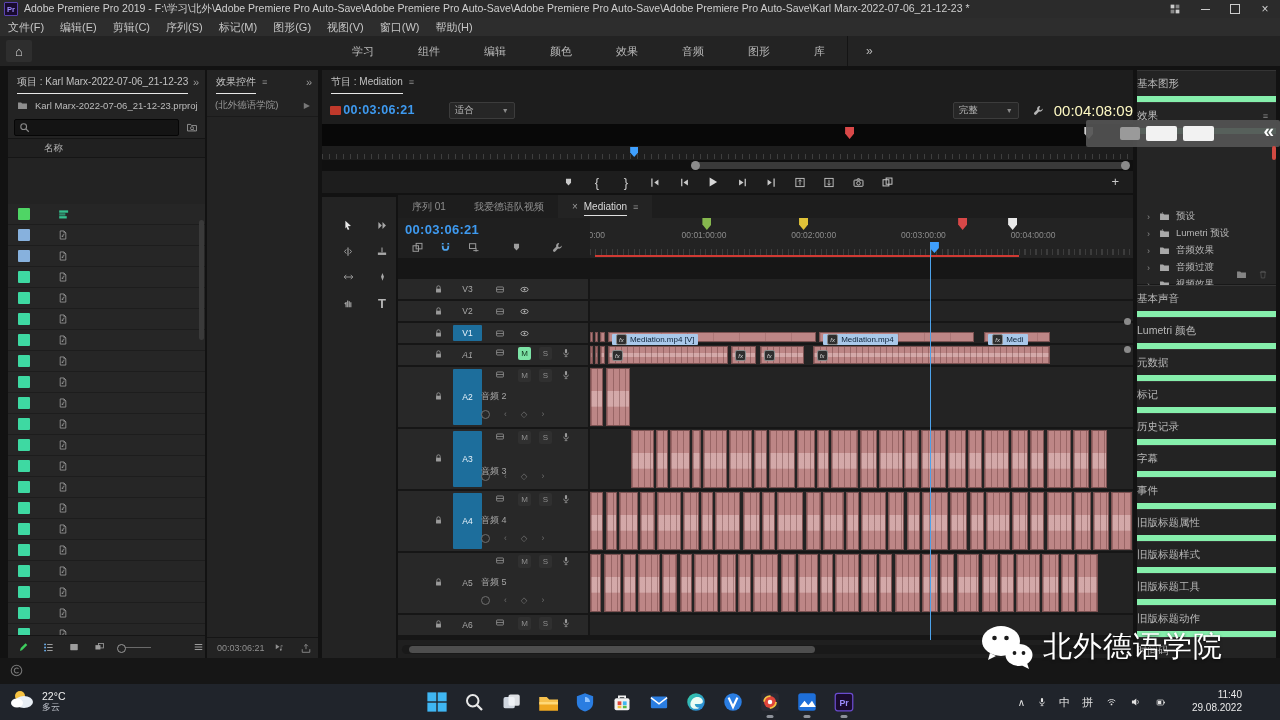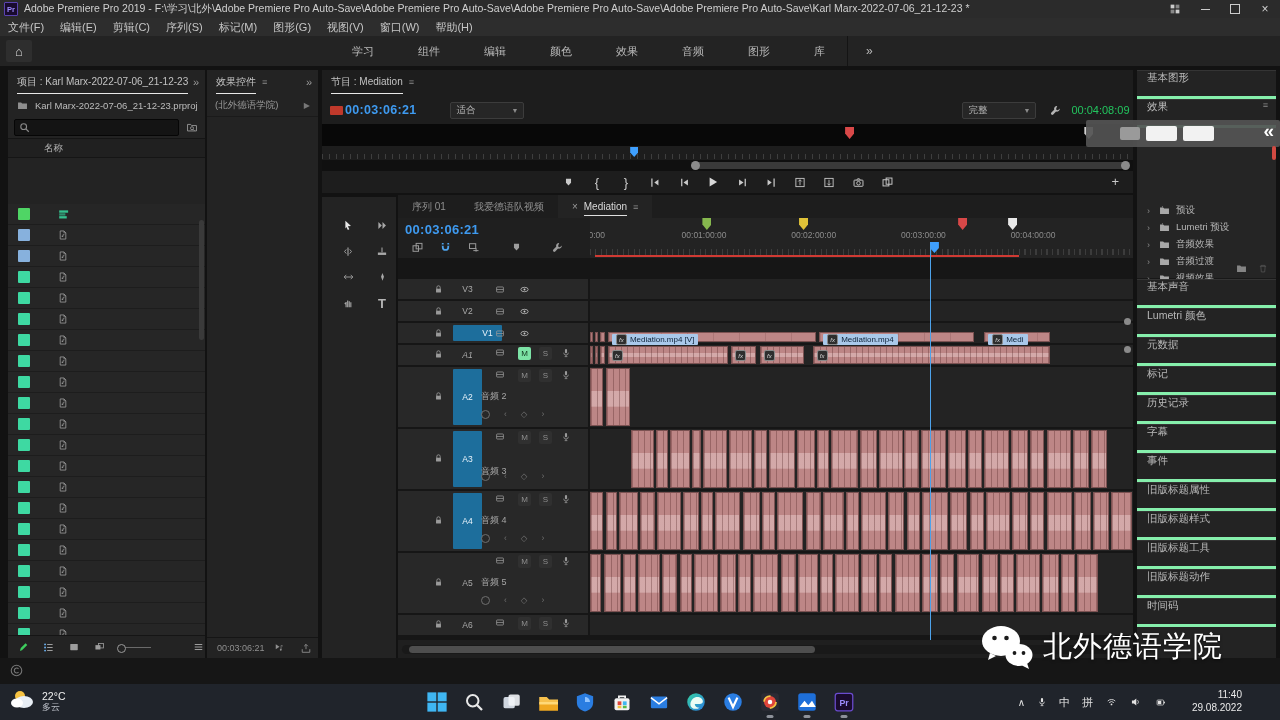--- a/index.html
+++ b/index.html
@@ -94,22 +94,22 @@
     background-size:auto,100% 28%;background-position:0 0,0 55%;background-repeat:repeat,no-repeat;}
   .clip.video{background-image:repeating-linear-gradient(90deg,rgba(70,25,25,.14) 0 1px,transparent 1px 26px);background-size:auto;margin-top:8px;}
   .cliplabel{position:absolute;left:3px;top:1px;height:11px;background:#a9c8ea;color:#0e2238;font-size:8px;
     display:flex;align-items:center;gap:3px;padding:0 4px;white-space:nowrap;overflow:hidden;border-radius:1px;}
   .fxbadge{width:9px;height:9px;background:#2e2e2e;border:1px solid #8a8a8a;border-radius:2px;color:#d8d8d8;
     font-size:6px;font-style:italic;display:flex;align-items:center;justify-content:center;flex:none;}
   .playhead{position:absolute;width:1px;background:#4da2ea;z-index:6;}
   .tl-hscroll{position:absolute;left:4px;right:6px;bottom:4px;height:9px;background:#191919;border-radius:5px;}
   .tl-hhandle{position:absolute;left:1%;width:56%;top:1px;height:7px;background:#4e4e4e;border-radius:4px;}
   
-  .rp-head{height:25px;display:flex;align-items:flex-start;font-size:10.5px;color:#b8b8b8;border-bottom:3px solid #86efac;
-    border-top:1px solid #343434;padding-left:10px;position:relative;background:#232323;}
+  .rp-head{height:25px;display:flex;align-items:center;font-size:10.5px;color:#b8b8b8;border-bottom:6px solid #86efac;
+    border-top:1px solid #343434;position:relative;background:#232323;}
   .rp-head .pmenu{position:absolute;right:8px;color:#8a8a8a;font-size:9px;}
   .fx-tree{position:relative;height:150px;background:#252525;border-bottom:1px solid #181818;}
   .fx-row{position:absolute;left:0;width:100%;height:17px;display:flex;align-items:center;gap:5px;font-size:9.5px;color:#b5b5b5;padding-left:10px;box-sizing:border-box;white-space:nowrap;}
   .fx-chev{color:#8a8a8a;font-size:9px;width:6px;}
   .fx-foot{position:absolute;right:8px;bottom:4px;display:flex;gap:10px;opacity:.8;}
   
   .ghostbar{position:absolute;left:1086px;top:120px;width:194px;height:27px;background:rgba(84,84,84,.92);z-index:40;border-radius:2px;}
   .ghostbar .g1{position:absolute;left:34px;top:7px;width:20px;height:13px;background:#9a9a9a;border-radius:2px;}
   .ghostbar .w1{position:absolute;left:60px;top:6px;width:31px;height:15px;background:#f2f2f2;border-radius:2px;}
   .ghostbar .w2{position:absolute;left:97px;top:6px;width:31px;height:15px;background:#f2f2f2;border-radius:2px;}
@@ -547,21 +547,21 @@
         </span>
       <span class="ddl" style="width:62px;margin-left:438px;">
         <span>完整</span>
           <span style="font-size:7px;color:#8a8a8a;">▼</span>
         </span>
       <span id="wrench1" style="margin-left:14px;">
           <svg width="11" height="11" viewBox="0 0 16 16" style="display:block">
             <path d="M10.5 1.5a4.2 4.2 0 0 0-4.4 5.4L2 11a1.9 1.9 0 0 0 2.7 2.7l4.1-4.1a4.2 4.2 0 0 0 5.4-4.4L11.6 7.8 9.4 7.4 9 5.2z" fill="#b5b5b5"></path>
           </svg>
         </span>
-      <span style="margin-left:10px;color:#22c55e;font-size:11px;">00:04:08:09</span>
+      <span style="margin-left:10px;color:#fef9c3;font-size:15px;">00:04:08:09</span>
     </div>
     <div class="pm-strip" id="pmstrip">
         <span class="marker5" style="left:64.5%;top:3px;background:#d84848"></span>
         <span class="marker5" style="left:94%;top:3px;background:#cfcfcf"></span>
       </div>
     <div class="pm-ruler" id="pmruler">
         <span class="marker5" style="left:38%;top:1px;width:8px;height:10px;background:#3fa0ff"></span>
       </div>
     <div class="pm-scroll">
       <div class="pm-handle" id="pmhandle" style="left: 46%; width: 53%;"></div>
@@ -787,21 +787,21 @@
     <div class="tbody"></div>
   </div>
         <div class="trow" style="top:65px;height:20px;">
     <div class="thead">
       <span class="abs" style="left:36px;top:5px;">
               <svg width="9" height="10" viewBox="0 0 16 16" style="display:block">
                 <path d="M5 8V5.3A3 3 0 0 1 11 5.3V8" fill="none" stroke="#9a9a9a" stroke-width="1.5"></path>
                 <rect x="3.6" y="7.6" width="8.8" height="6.6" rx="1" fill="#9a9a9a"></rect>
               </svg>
             </span>
-            <span class="idbtn on" style="left:55px;top:2px;width:29px;height:16px;padding-left:20px;">V1</span>
+            <span class="idbtn on" style="left:55px;top:2px;width:29px;height:16px;">V1</span>
             <span class="abs" style="left:96px;top:6px;">
               <svg width="12" height="9" viewBox="0 0 16 16" style="display:block">
                 <rect x="2" y="3.5" width="12" height="9" rx="1" fill="none" stroke="#9a9a9a" stroke-width="1.4"></rect>
                 <path d="M2 8h12" stroke="#9a9a9a" stroke-width="1.3"></path>
               </svg>
             </span>
       <span class="abs" style="left:120px;top:6px;">
               <svg width="13" height="9" viewBox="0 0 16 16" style="display:block">
                 <ellipse cx="8" cy="8" rx="6.5" ry="3.9" fill="none" stroke="#c8c8c8" stroke-width="1.3"></ellipse>
                 <circle cx="8" cy="8" r="1.8" fill="#c8c8c8"></circle>

